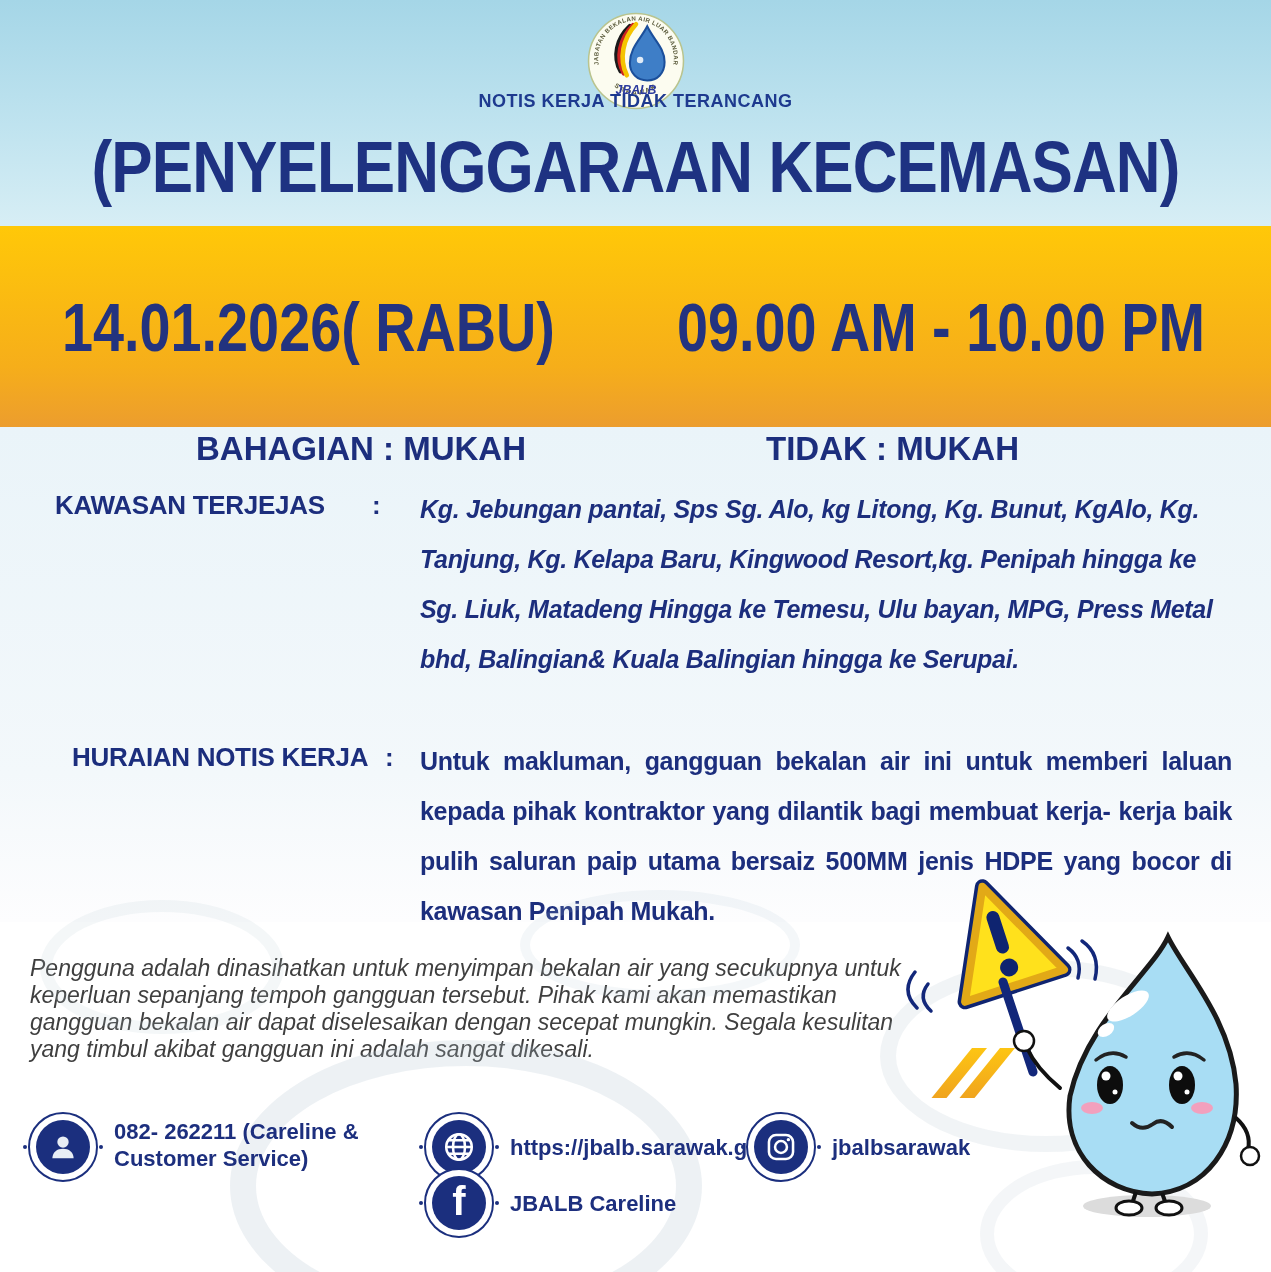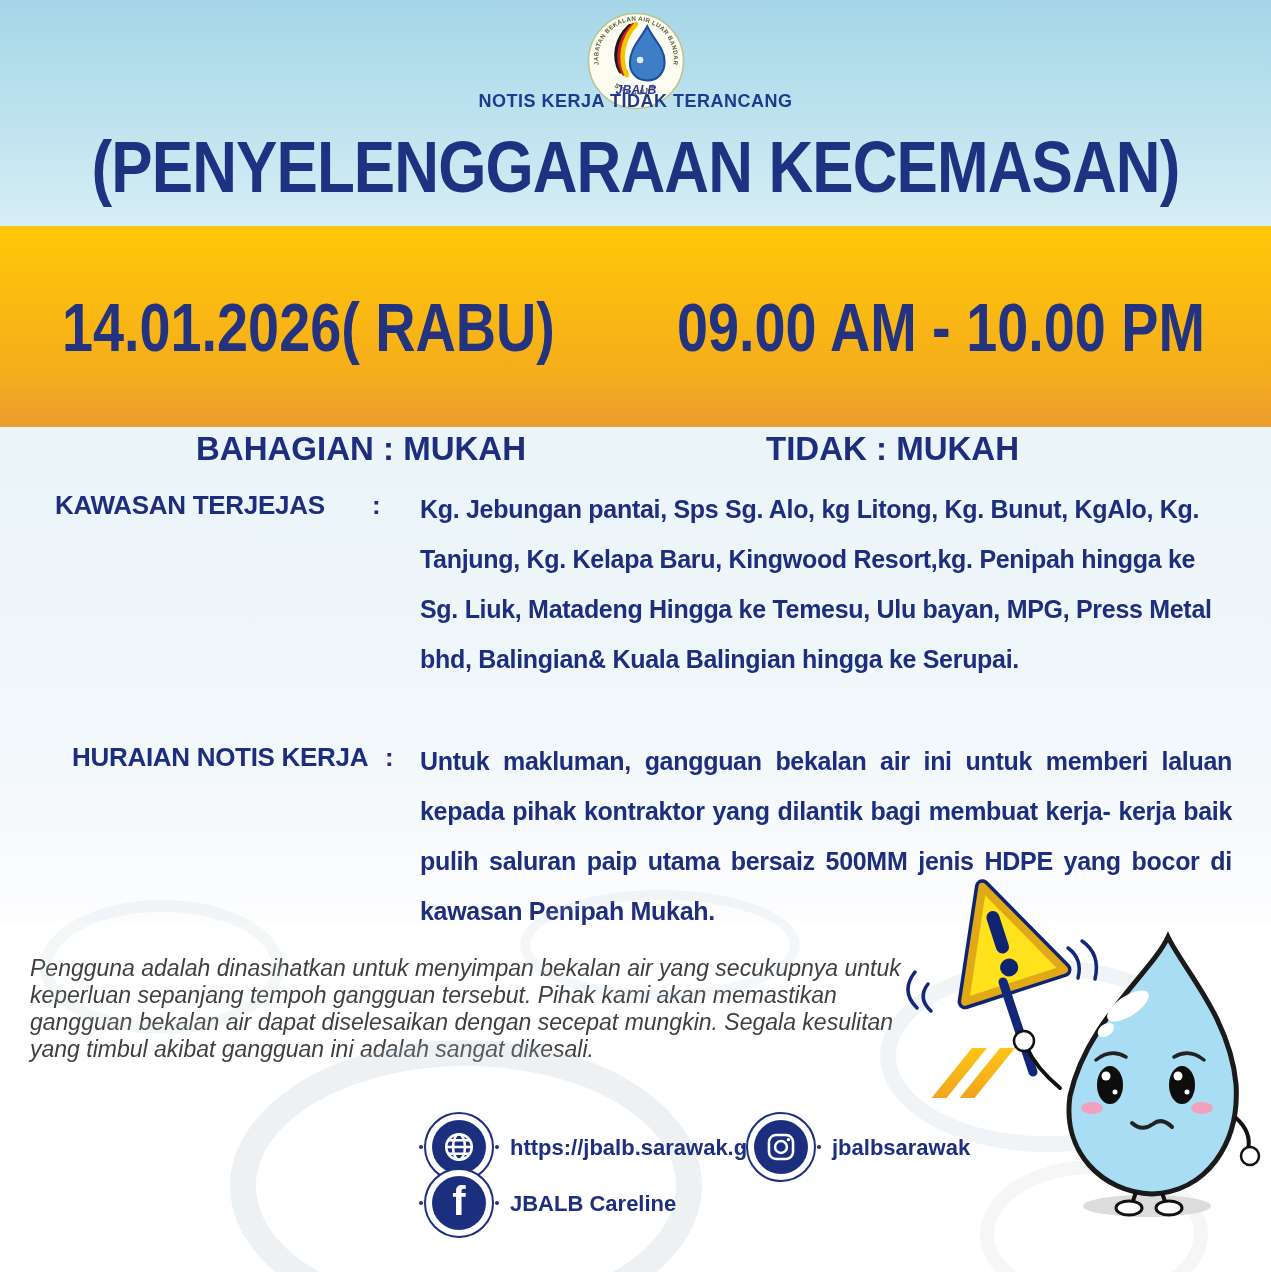--- a/index.html
+++ b/index.html
@@ -30,21 +30,21 @@
   .daerah{top:430px;left:766px;}
   .field-label{position:absolute;font-size:26px;font-weight:bold;color:#1c2e7d;
     letter-spacing:-.3px;white-space:nowrap;}
   .kawasan-label{top:490px;left:55px;}
   .huraian-label{top:742px;left:72px;}
   .field-colon{position:absolute;font-size:26px;font-weight:bold;color:#1c2e7d;}
   .kawasan-colon{top:490px;left:372px;}
   .huraian-colon{top:742px;left:385px;}
   .field-text{position:absolute;left:420px;width:812px;font-size:25px;font-weight:bold;
     color:#1c2e7d;line-height:50px;letter-spacing:-.3px;}
-  .kawasan-text{top:484px;text-align:left;}
+  .kawasan-text{top:484px;text-align:left;font-style:italic;}
   .huraian-text{top:736px;text-align:justify;}
   .disclaimer{position:absolute;top:932px;left:30px;width:890px;
     font-size:23px;font-style:italic;color:#3f3f3f;line-height:27px;}
   
   .water-deco{position:absolute;border-radius:50%;pointer-events:none;}
   .wd1{top:1040px;left:230px;width:420px;height:240px;border:26px solid rgba(175,192,205,.22);}
   .wd2{top:960px;left:880px;width:300px;height:160px;border:16px solid rgba(175,192,205,.18);}
   .wd3{top:900px;left:40px;width:220px;height:110px;border:12px solid rgba(180,198,210,.15);}
   .wd4{top:1160px;left:980px;width:200px;height:120px;border:14px solid rgba(175,192,205,.14);}
   .wd5{top:890px;left:520px;width:260px;height:90px;border:10px solid rgba(180,198,210,.14);}
@@ -130,20 +130,31 @@
 
   <div class="water-deco wd1"></div>
   <div class="water-deco wd2"></div>
   <div class="water-deco wd3"></div>
   <div class="water-deco wd4"></div>
   <div class="water-deco wd5"></div>
 
   <div class="banner-stripe stripe1"></div>
   <div class="banner-stripe stripe2"></div>
 
+  <div class="contact-item ci-phone">
+    <div class="cicon">
+      <div class="cicon-inner">
+        <svg width="34" height="34" viewBox="0 0 24 24">
+          <circle cx="12" cy="8.5" r="4" fill="#e8eef5"></circle>
+          <path d="M4.5 20 C4.5 15.5 8 13.2 12 13.2 C16 13.2 19.5 15.5 19.5 20 Z" fill="#e8eef5"></path>
+        </svg>
+      </div>
+    </div>
+    <div class="contact-text">082- 262211 (Careline &amp; Customer Service)</div>
+  </div>
 
   <div class="contact-item ci-web">
     <div class="cicon">
       <div class="cicon-inner">
         <svg width="36" height="36" viewBox="0 0 24 24" fill="none" stroke="#fff" stroke-width="1.7">
           <circle cx="12" cy="12" r="8.5"></circle>
           <ellipse cx="12" cy="12" rx="4" ry="8.5"></ellipse>
           <line x1="3.5" y1="12" x2="20.5" y2="12"></line>
           <line x1="4.6" y1="7.5" x2="19.4" y2="7.5"></line>
           <line x1="4.6" y1="16.5" x2="19.4" y2="16.5"></line>

